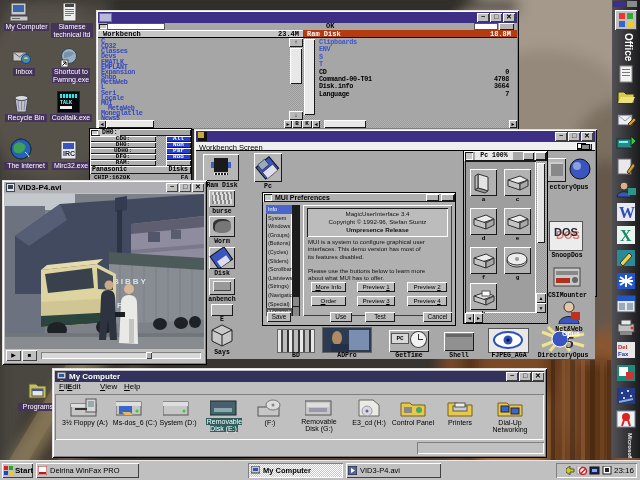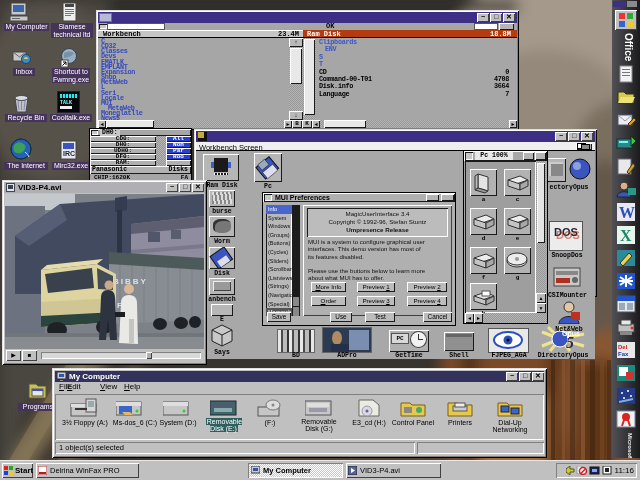--- a/index.html
+++ b/index.html
@@ -274,21 +274,21 @@
    <div class="abs ao" style="left:1px;top:10px;width:12px;height:36px;background:#e8e8e8;"></div>
    <div class="abs ao wbt" style="left:0;bottom:0;width:14px;height:9px;font-size:6px;text-align:center;line-height:9px;">↓</div>
  </div>
 
  <div class="abs chk" style="left:207px;top:28px;width:13px;height:82px;">
    <div class="abs ao" style="left:1px;top:1px;width:11px;height:76px;background:#e8e8e8;"></div>
  </div>
 
  <div class="abs mono" style="left:220px;top:28px;width:201px;height:82px;background:#a6a6a6;font-size:6.8px;line-height:7.4px;padding-top:1px;letter-spacing:-0.3px;">
   <div style="margin-left:3px;color:#3b55c8">Clipboards</div>
-  <div style="margin-left:9px;color:#3b55c8">ENV</div>
+  <div style="margin-left:3px;color:#3b55c8">ENV</div>
   <div style="margin-left:3px;color:#3b55c8">S</div>
   <div style="margin-left:3px;color:#3b55c8">T</div>
   <div style="margin-left:3px;color:#000">CD<span style="position:absolute;right:8px">0</span></div>
   <div style="margin-left:3px;color:#000">Command-00-T01<span style="position:absolute;right:8px">4708</span></div>
   <div style="margin-left:3px;color:#000">Disk.info<span style="position:absolute;right:8px">3664</span></div>
   <div style="margin-left:3px;color:#000">Language<span style="position:absolute;right:8px">7</span></div>
  </div>
 
  <div class="abs" style="left:2px;top:110px;width:419px;height:8px;background:#a6a6a6;">
   <div class="abs ao wbt" style="left:0;top:0;width:8px;height:8px;font-size:5px;text-align:center;line-height:8px;">◄</div>
@@ -728,21 +728,20 @@
       </svg>
    <div class="abs" style="left:384px;top:25px;width:42px;font-size:7px;text-align:center;color:#000;">Printers</div>
 
    <svg class="abs" style="left:442px;top:5px" width="26" height="18">
         <path d="M1 4 h9 l2 2 h13 v11 h-24 Z" fill="#e8c84a" stroke="#766014"></path>
         <rect x="4" y="7" width="8" height="6" fill="#3a66cc" stroke="#223"></rect>
         <rect x="14" y="9" width="8" height="6" fill="#3a66cc" stroke="#223"></rect>
       </svg>
    <div class="abs" style="left:428px;top:25px;width:54px;font-size:7px;text-align:center;color:#000;">Dial-Up<br>Networking</div>
  </div>
- <div class="abs sk1" style="left:3px;top:74px;width:360px;height:12px;background:#c0c0c0;font-size:7.5px;color:#000;line-height:12px;"><span style="margin-left:4px">1 object(s) selected</span></div>
  <div class="abs sk1" style="left:365px;top:74px;width:127px;height:12px;background:#c0c0c0;"></div>
 </div>
 
 <div id="tbar" class="abs" style="left:0;top:460px;width:640px;height:20px;background:#c0c0c0;border-top:1px solid #e8e8e8;box-sizing:border-box;">
  <div class="abs rz1" style="left:2px;top:2px;width:31px;height:15px;background:#c0c0c0;">
    <svg class="abs" style="left:2px;top:3px" width="9" height="9">
         <rect x="0" y="0" width="4" height="4" fill="#d22"></rect>
         <rect x="5" y="0" width="4" height="4" fill="#2a2"></rect>
         <rect x="0" y="5" width="4" height="4" fill="#24c"></rect>
         <rect x="5" y="5" width="4" height="4" fill="#ec2"></rect>
@@ -774,15 +773,15 @@
    <svg class="abs" style="left:10px;top:3px" width="48" height="9">
      <path d="M0 3 l4 -3 l0 3 l4 0 l0 3 l-4 0 l0 3 l-4 -3 Z" fill="#cc2" stroke="#553"></path>
      <rect x="11" y="0" width="5" height="8" fill="#eee" stroke="#99a"></rect>
         <circle cx="17" cy="5" r="3.5" fill="#fff" stroke="#c22" stroke-width="1.5"></circle>
         <path d="M14.8 7.5 L19.5 2.8" stroke="#c22" stroke-width="1.5"></path>
      <rect x="24" y="1" width="9" height="7" fill="#225" stroke="#111"></rect>
         <rect x="26" y="3" width="5" height="3" fill="#7af"></rect>
      <rect x="37" y="0" width="8" height="8" fill="#fff" stroke="#222"></rect>
         <rect x="39" y="2" width="4" height="4" fill="#222"></rect>
    </svg>
-   <div class="abs" style="right:3px;top:3px;font-size:8px;color:#000;">11:16</div>
+   <div class="abs" style="right:3px;top:3px;font-size:8px;color:#000;">23:16</div>
  </div>
 </div>
 
 </body></html>

